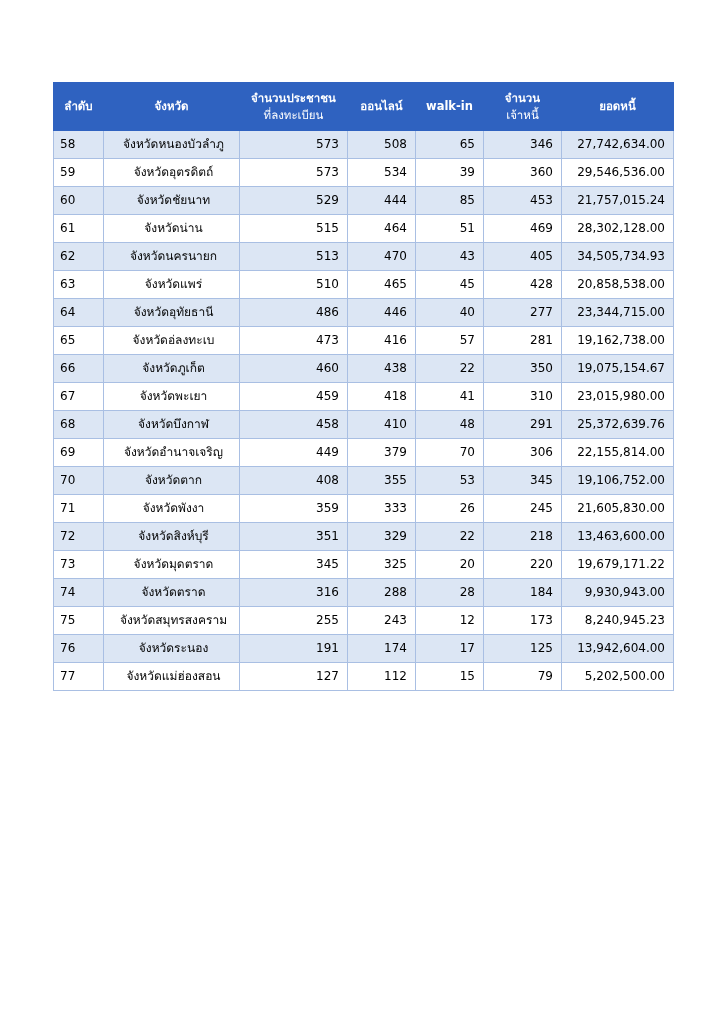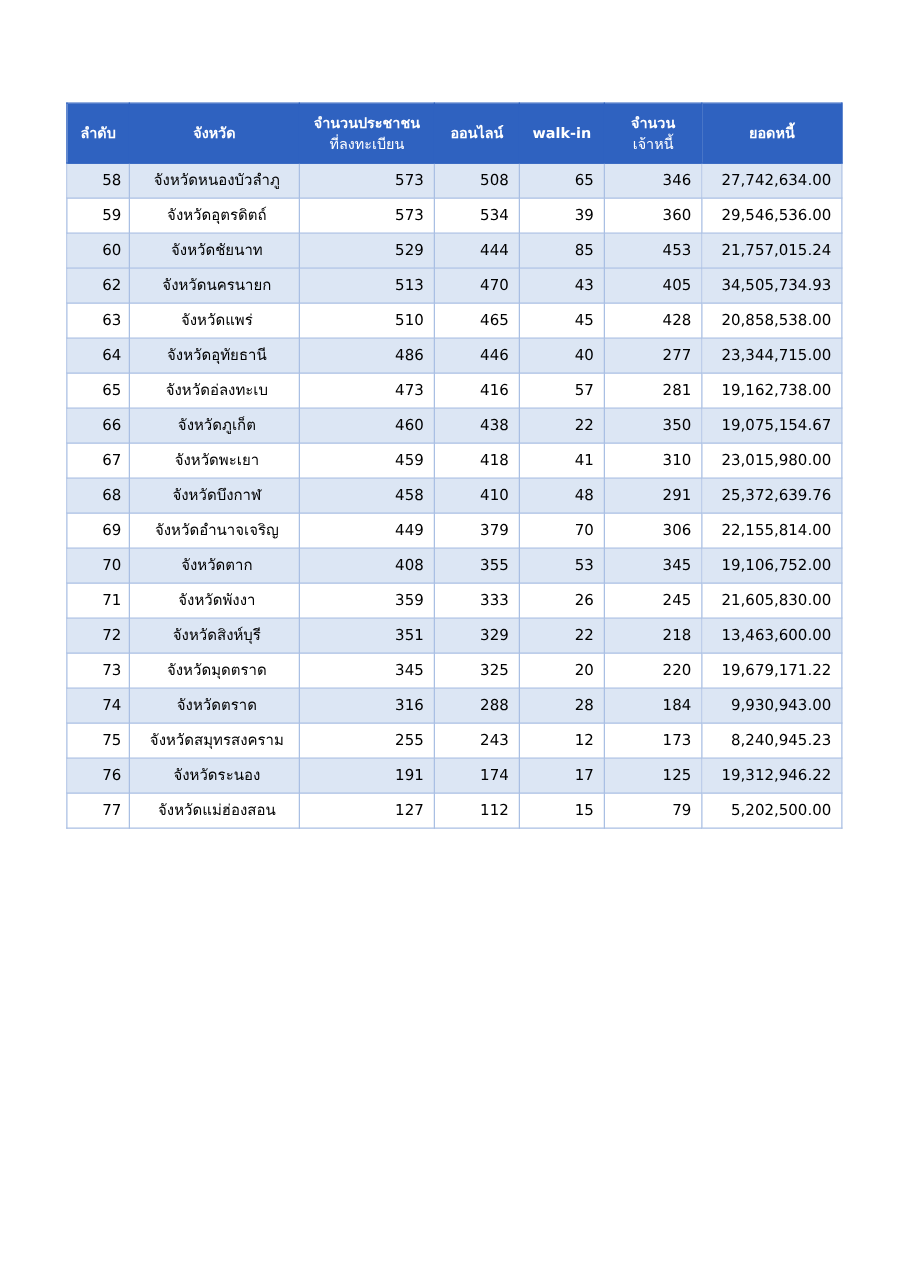--- a/index.html
+++ b/index.html
@@ -63,21 +63,21 @@
     overflow: hidden;
     white-space: nowrap;
   }
   tbody tr.even td {
     background: #dce6f4;
   }
   tbody tr.odd td {
     background: #ffffff;
   }
   td.num-idx {
-    text-align: right;
+    text-align: left;
   }
   td.prov {
     text-align: center;
     padding-left: 10px;
   }
   td.val {
     text-align: right;
     padding-right: 8px;
   }
 </style>
@@ -144,20 +144,29 @@
           </tr>
           <tr class="even">
             <td class="num-idx">60</td>
             <td class="prov">จังหวัดชัยนาท</td>
             <td class="val">529</td>
             <td class="val">444</td>
             <td class="val">85</td>
             <td class="val">453</td>
             <td class="val">21,757,015.24</td>
           </tr>
+          <tr class="odd">
+            <td class="num-idx">61</td>
+            <td class="prov">จังหวัดน่าน</td>
+            <td class="val">515</td>
+            <td class="val">464</td>
+            <td class="val">51</td>
+            <td class="val">469</td>
+            <td class="val">28,302,128.00</td>
+          </tr>
           <tr class="even">
             <td class="num-idx">62</td>
             <td class="prov">จังหวัดนครนายก</td>
             <td class="val">513</td>
             <td class="val">470</td>
             <td class="val">43</td>
             <td class="val">405</td>
             <td class="val">34,505,734.93</td>
           </tr>
           <tr class="odd">
@@ -277,21 +286,21 @@
             <td class="val">173</td>
             <td class="val">8,240,945.23</td>
           </tr>
           <tr class="even">
             <td class="num-idx">76</td>
             <td class="prov">จังหวัดระนอง</td>
             <td class="val">191</td>
             <td class="val">174</td>
             <td class="val">17</td>
             <td class="val">125</td>
-            <td class="val">19,312,946.22</td>
+            <td class="val">13,942,604.00</td>
           </tr>
           <tr class="odd">
             <td class="num-idx">77</td>
             <td class="prov">จังหวัดแม่ฮ่องสอน</td>
             <td class="val">127</td>
             <td class="val">112</td>
             <td class="val">15</td>
             <td class="val">79</td>
             <td class="val">5,202,500.00</td>
           </tr>

